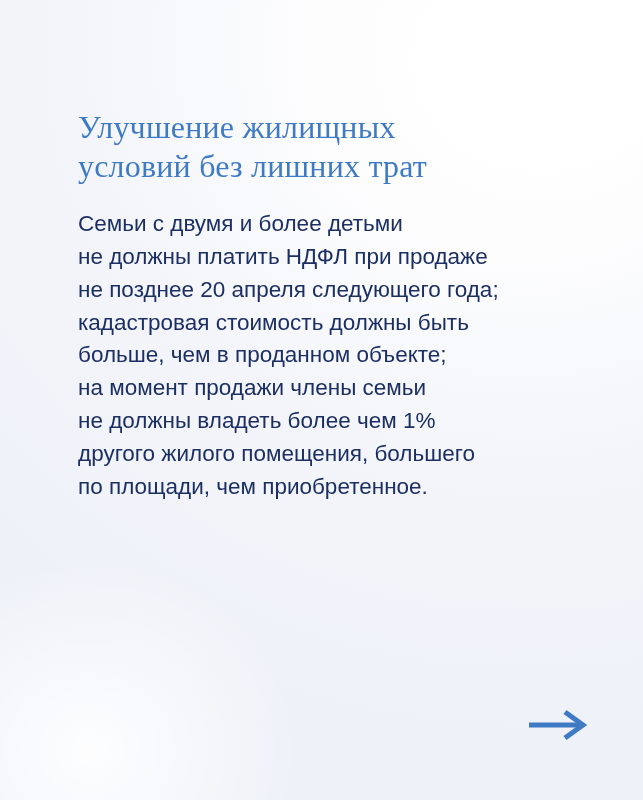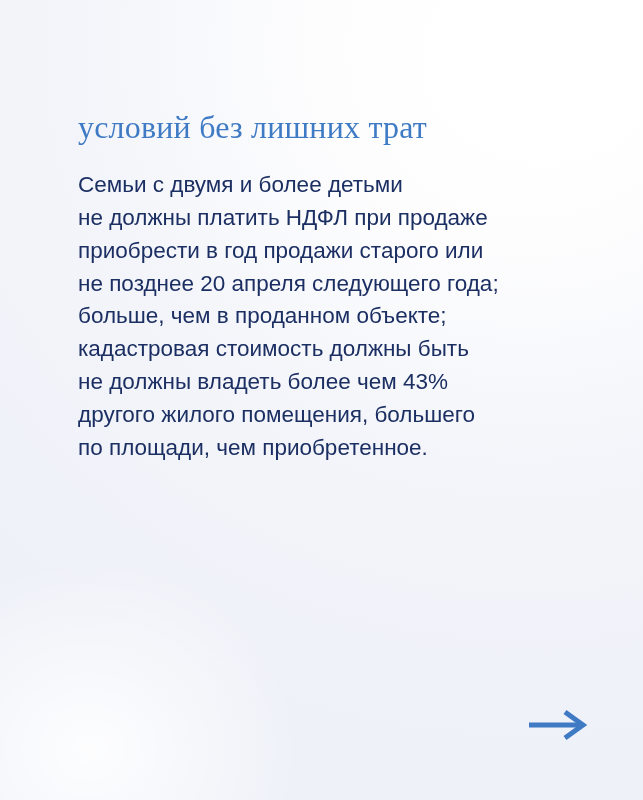--- a/index.html
+++ b/index.html
@@ -82,31 +82,32 @@
 </style>
 </head>
 <body>
 
 <div class="card">
   <div class="glow-top-right"></div>
   <div class="glow-bottom-left"></div>
 
   <div class="content">
     <h1 class="headline">
+      <span class="line">Улучшение жилищных</span>
       <span class="line">условий без лишних трат</span>
     </h1>
 
     <div class="body-text">
       <span class="line">Семьи с двумя и более детьми</span>
       <span class="line">не должны платить НДФЛ при продаже</span>
-      <span class="line">приобрести в год продажи старого или</span>
       <span class="line">не позднее 20 апреля следующего года;</span>
+      <span class="line">кадастровая стоимость должны быть</span>
       <span class="line">больше, чем в проданном объекте;</span>
-      <span class="line">кадастровая стоимость должны быть</span>
-      <span class="line">не должны владеть более чем 43%</span>
+      <span class="line">на момент продажи члены семьи</span>
+      <span class="line">не должны владеть более чем 1%</span>
       <span class="line">другого жилого помещения, большего</span>
       <span class="line">по площади, чем приобретенное.</span>
     </div>
   </div>
 
   <div class="arrow">
     <svg width="64" height="34" viewBox="0 0 64 34" xmlns="http://www.w3.org/2000/svg">
       <line x1="2" y1="17" x2="52" y2="17" stroke="#3f7ac4" stroke-width="5" stroke-linecap="butt"></line>
       <polyline points="38,4 56,17 38,30" fill="none" stroke="#3f7ac4" stroke-width="5" stroke-linecap="butt" stroke-linejoin="miter"></polyline>
     </svg>

